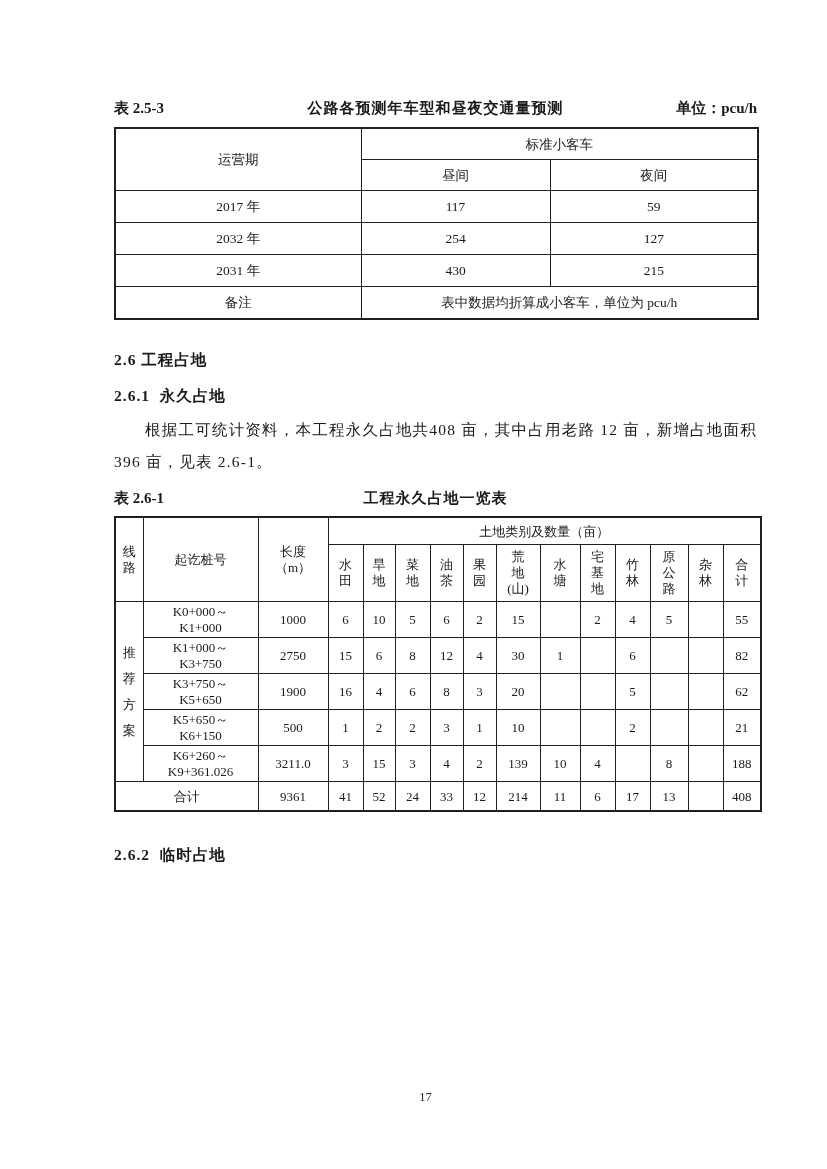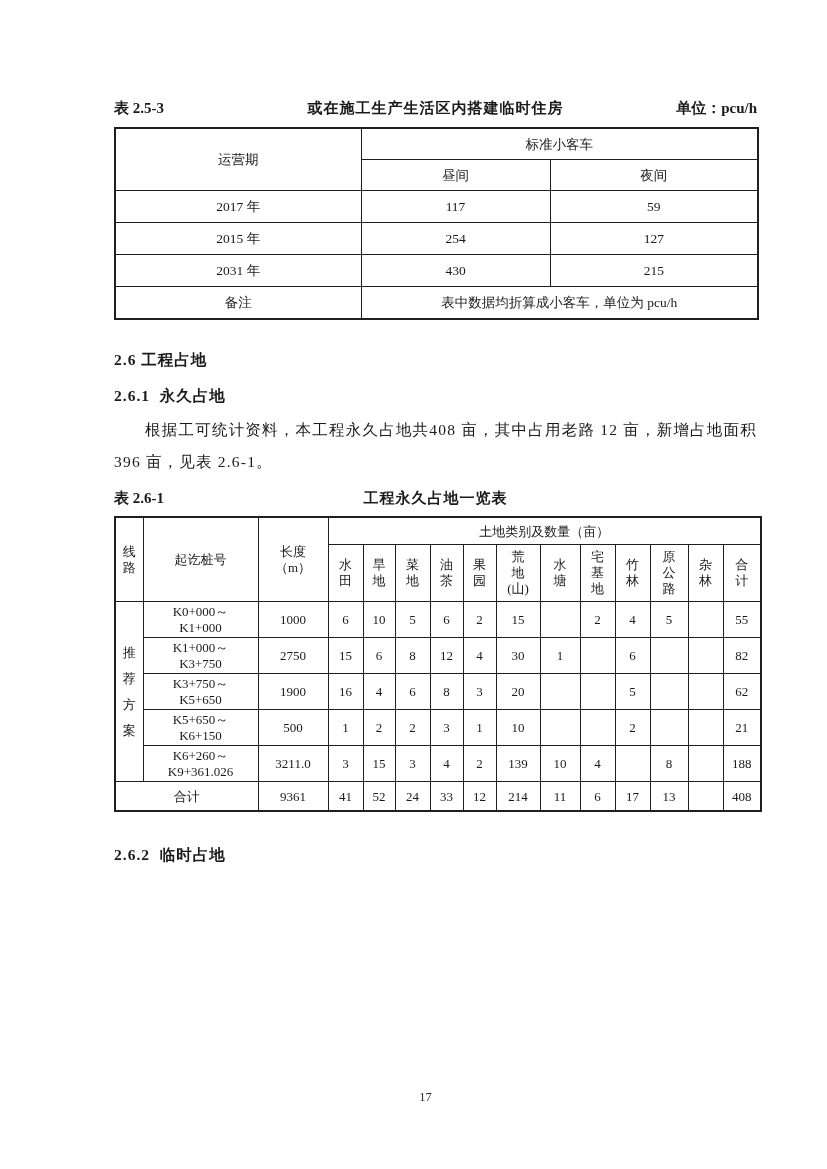--- a/index.html
+++ b/index.html
@@ -81,21 +81,21 @@
     color:#2a2a2a;
   }
 </style>
 </head>
 <body>
 
 <div class="page">
 
   <div class="tbl-caption">
     <span class="cap-left">表 2.5-3</span>
-    <span class="cap-center">或在施工生产生活区内搭建临时住房</span>
+    <span class="cap-center">公路各预测年车型和昼夜交通量预测</span>
     <span class="cap-right">单位：pcu/h</span>
   </div>
 
   <table class="t253">
     <colgroup>
         <col style="width:246px">
         <col style="width:189px">
         <col style="width:208px">
       </colgroup>
     <tbody>
@@ -106,21 +106,21 @@
       <tr>
         <td>昼间</td>
         <td>夜间</td>
       </tr>
       <tr class="data">
         <td>2017 年</td>
         <td>117</td>
         <td>59</td>
       </tr>
       <tr class="data">
-        <td>2015 年</td>
+        <td>2032 年</td>
         <td>254</td>
         <td>127</td>
       </tr>
       <tr class="data">
         <td>2031 年</td>
         <td>430</td>
         <td>215</td>
       </tr>
       <tr class="data">
         <td>备注</td>

